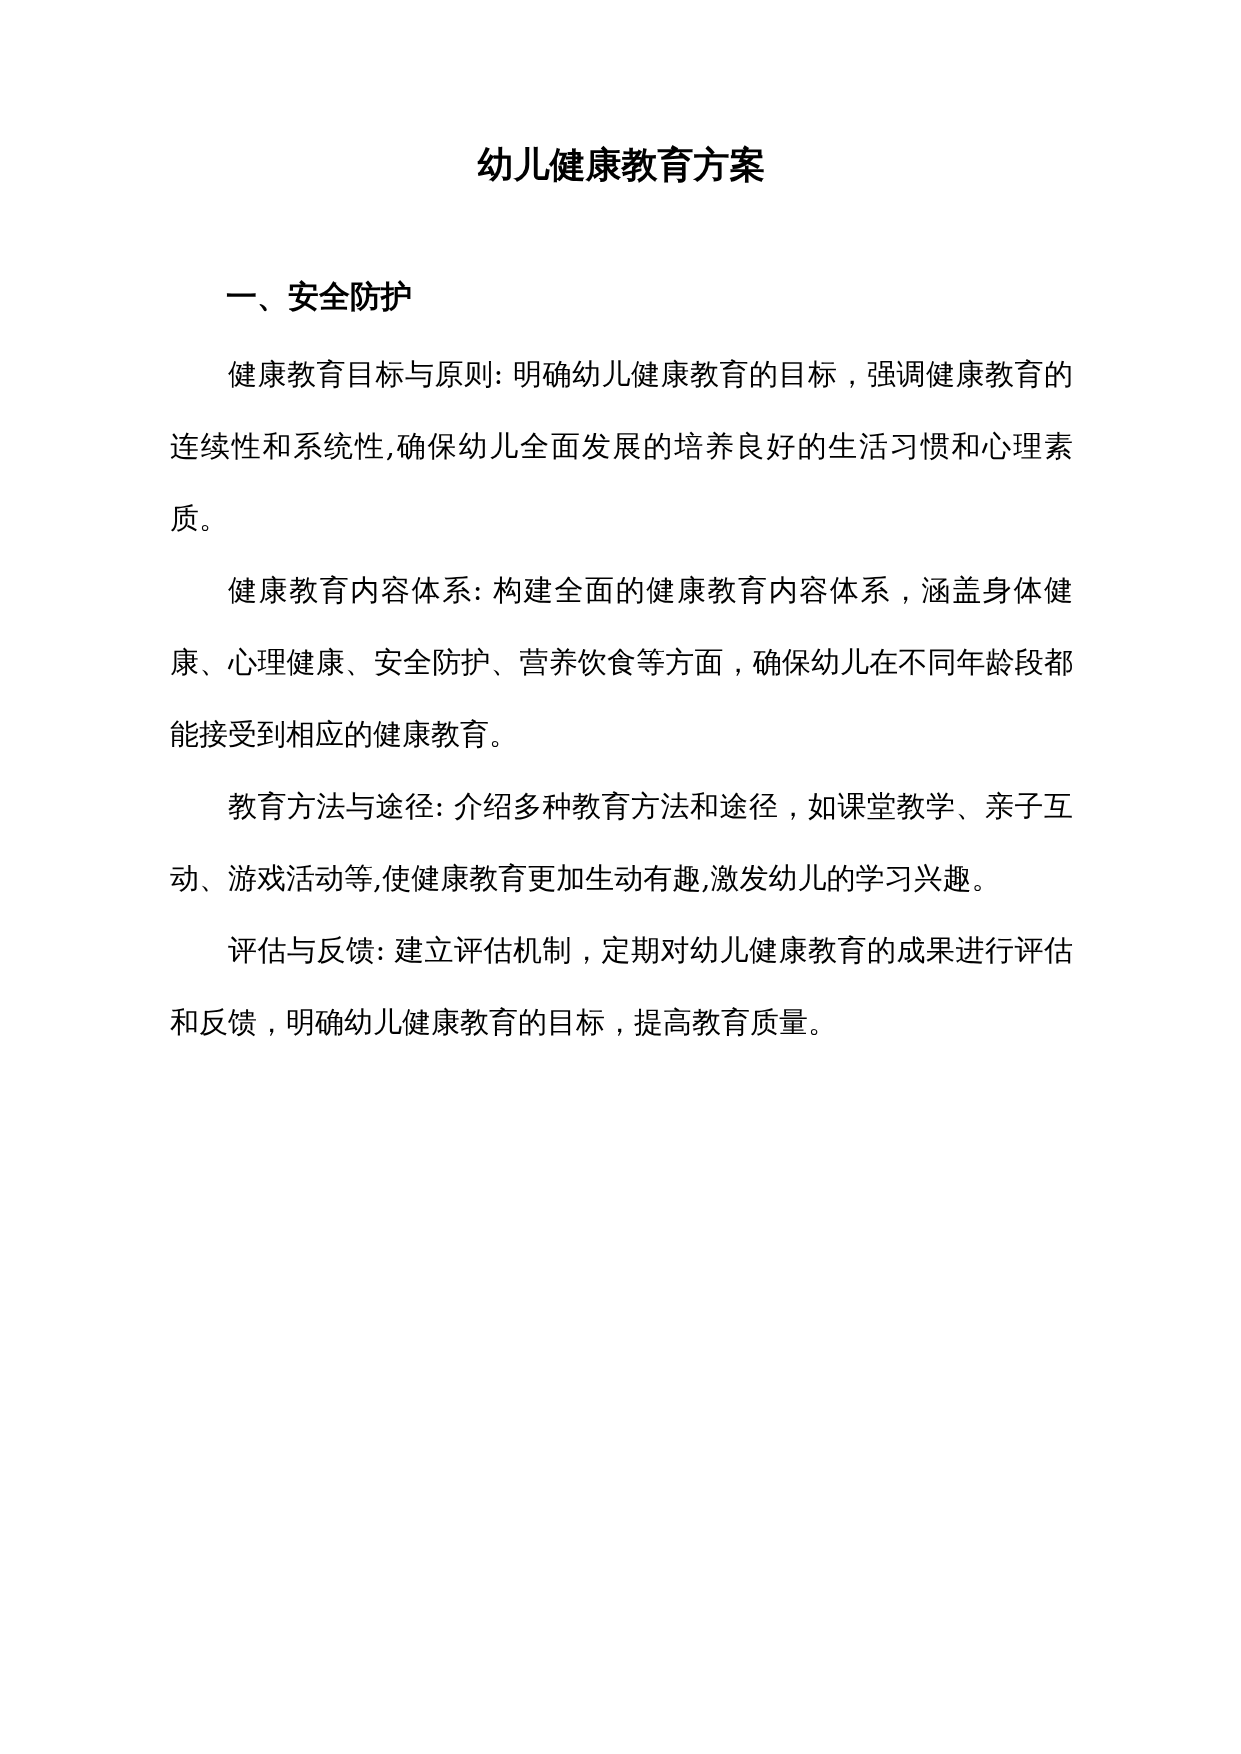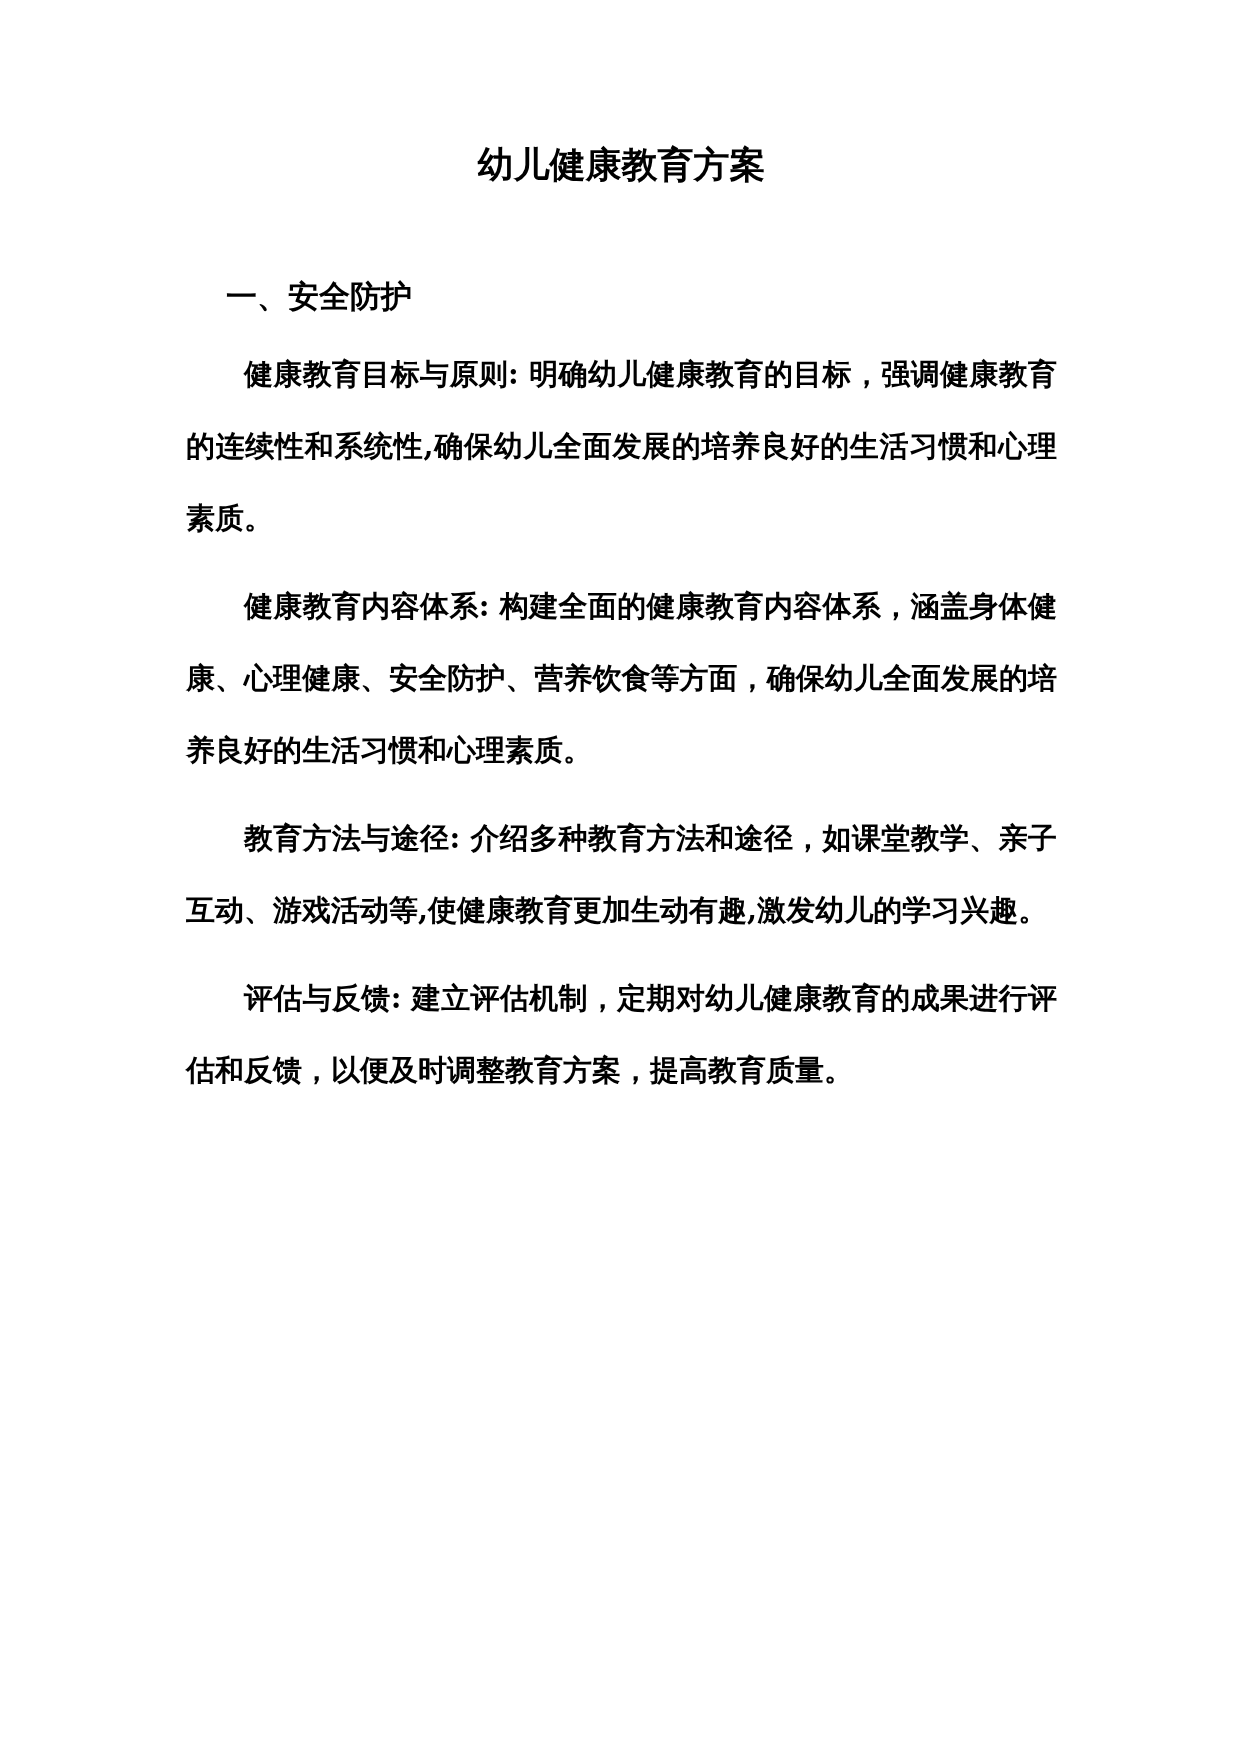--- a/index.html
+++ b/index.html
@@ -34,38 +34,37 @@
       margin: 72px 0 0 56px;
       font-size: 31px;
       font-weight: bold;
       line-height: 48px;
       font-family: "DejaVu Serif", "Liberation Serif", serif;
     }
     .body-text {
       margin-top: 18px;
     }
     .para {
-      margin: 16px;
+      margin: 0;
       font-size: 29px;
       line-height: 72px;
       text-align: justify;
       text-indent: 2em;
       word-break: break-all;
-      font-weight: bold;
     }
   </style>
 </head>
 <body>
 
 <div class="page">
   <div class="content">
     <h1 class="doc-title">幼儿健康教育方案</h1>
 
     <h2 class="section-heading">一、安全防护</h2>
 
     <div class="body-text">
       <p class="para">健康教育目标与原则: 明确幼儿健康教育的目标，强调健康教育的连续性和系统性,确保幼儿全面发展的培养良好的生活习惯和心理素质。</p>
-      <p class="para">健康教育内容体系: 构建全面的健康教育内容体系，涵盖身体健康、心理健康、安全防护、营养饮食等方面，确保幼儿全面发展的培养良好的生活习惯和心理素质。</p>
+      <p class="para">健康教育内容体系: 构建全面的健康教育内容体系，涵盖身体健康、心理健康、安全防护、营养饮食等方面，确保幼儿在不同年龄段都能接受到相应的健康教育。</p>
       <p class="para">教育方法与途径: 介绍多种教育方法和途径，如课堂教学、亲子互动、游戏活动等,使健康教育更加生动有趣,激发幼儿的学习兴趣。</p>
-      <p class="para">评估与反馈: 建立评估机制，定期对幼儿健康教育的成果进行评估和反馈，以便及时调整教育方案，提高教育质量。</p>
+      <p class="para">评估与反馈: 建立评估机制，定期对幼儿健康教育的成果进行评估和反馈，明确幼儿健康教育的目标，提高教育质量。</p>
     </div>
   </div>
 </div>
 
 </body></html>

